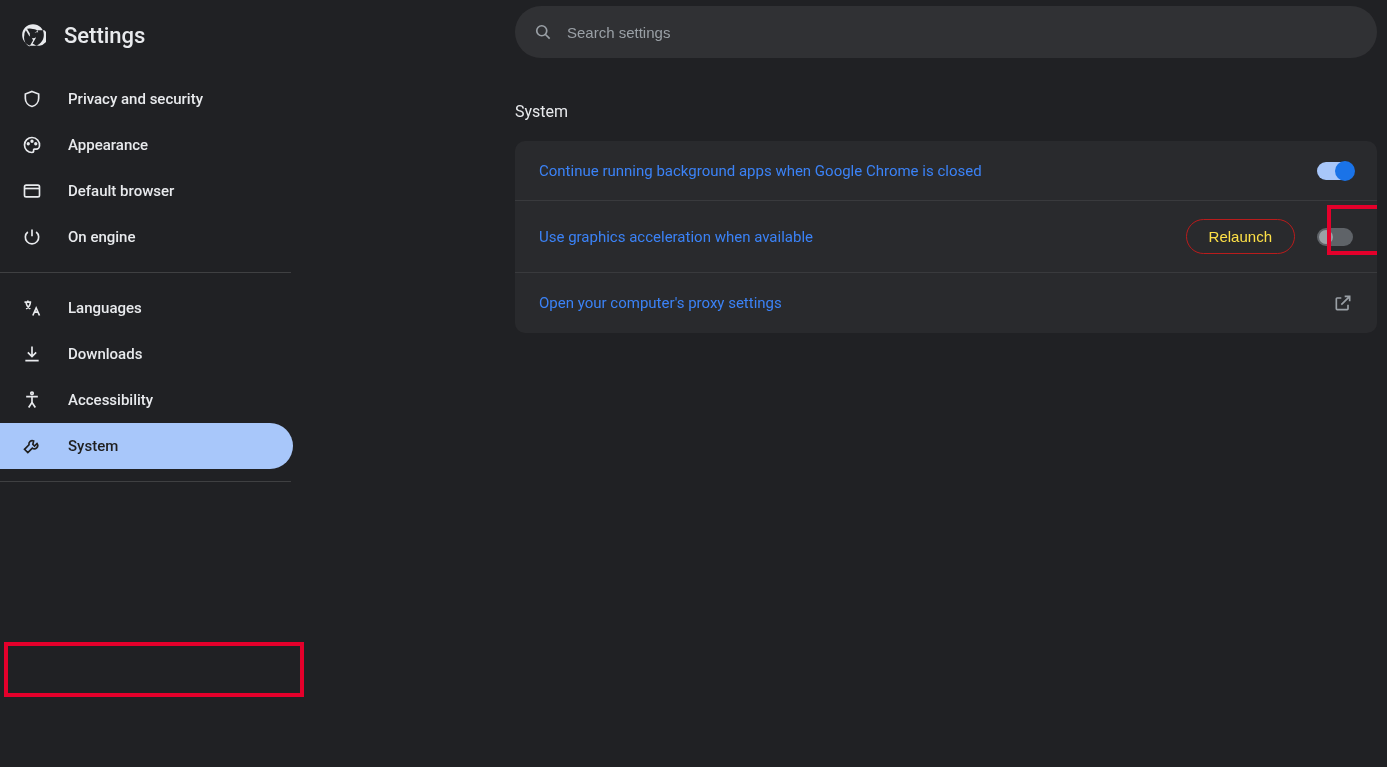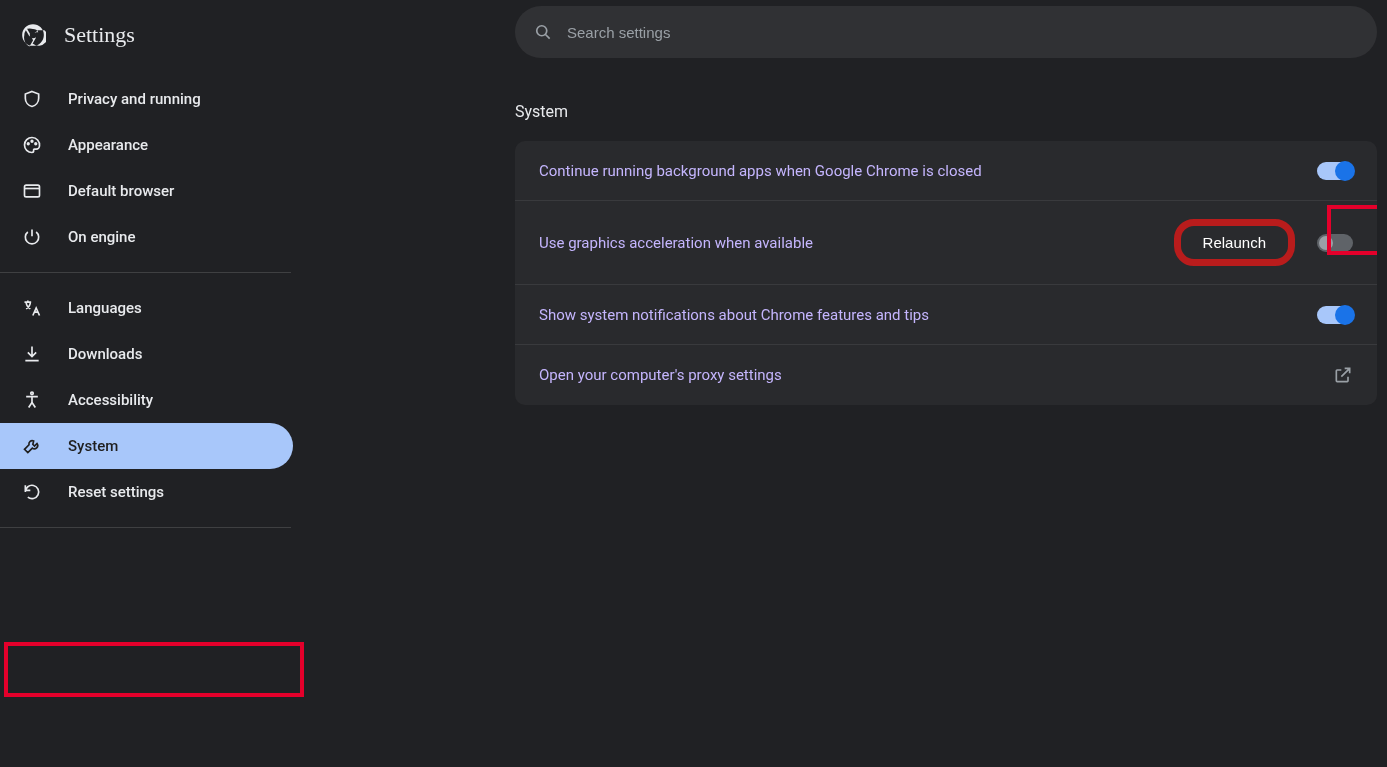--- a/index.html
+++ b/index.html
@@ -26,21 +26,20 @@
     }
     .chrome-logo {
       width: 26px;
       height: 26px;
       color: #e8eaed;
     }
     .sidebar-title {
       font-size: 22px;
       font-weight: 500;
       color: #e8eaed;
-      font-family: Liberation Serif, serif;
     }
     .nav-group {
       padding: 4px 0;
     }
     .nav-item {
       display: flex;
       align-items: center;
       gap: 26px;
       padding: 13px 0 13px 22px;
       cursor: pointer;
@@ -124,21 +123,21 @@
       display: flex;
       align-items: center;
       justify-content: space-between;
       padding: 18px 24px;
       border-bottom: 1px solid rgba(255,255,255,0.08);
       min-height: 60px;
     }
     .row:last-child { border-bottom: none; }
     .row-label {
       font-size: 15px;
-      color: #c4b5fd;
+      color: #3b82f6;
     }
     .row-right {
       display: flex;
       align-items: center;
       gap: 22px;
     }
     
     .toggle {
       width: 36px;
       height: 18px;
@@ -162,22 +161,22 @@
     }
     .toggle.off::after {
       content: "";
       position: absolute;
       width: 14px; height: 14px;
       background: #9aa0a6;
       border-radius: 50%;
       left: 2px; top: 2px;
     }
     .relaunch-btn {
-      border: 7px solid #b91c1c;
-      color: #ffffff;
+      border: 1px solid #b91c1c;
+      color: #fde047;
       background: transparent;
       border-radius: 20px;
       padding: 8px 22px;
       font-size: 15px;
       font-weight: 500;
       cursor: pointer;
     }
     .external-icon {
       width: 20px; height: 20px;
       color: #9aa0a6;
@@ -203,21 +202,21 @@
     <span class="sidebar-title">Settings</span>
   </div>
 
   <div class="nav-group">
     <div class="nav-item">
       <span class="nav-icon">
         <svg viewBox="0 0 24 24" width="20" height="20" fill="none" stroke="currentColor" stroke-width="2">
             <path d="M12 3l8 3v5c0 5-3.4 9-8 10-4.6-1-8-5-8-10V6z"></path>
           </svg>
       </span>
-      <span class="nav-label">Privacy and running</span>
+      <span class="nav-label">Privacy and security</span>
     </div>
     <div class="nav-item">
       <span class="nav-icon">
         <svg viewBox="0 0 24 24" width="20" height="20" fill="none" stroke="currentColor" stroke-width="2">
             <path d="M12 3a9 9 0 1 0 0 18c1.5 0 2-1 2-2s-.5-2 1-2h2a4 4 0 0 0 4-4 9 9 0 0 0-9-10z"></path>
             <circle cx="7.5" cy="10.5" r="1"></circle>
             <circle cx="12" cy="7.5" r="1"></circle>
             <circle cx="16.5" cy="10.5" r="1"></circle>
           </svg>
       </span>
@@ -270,28 +269,20 @@
       </span>
       <span class="nav-label">Accessibility</span>
     </div>
     <div class="nav-item selected">
       <span class="nav-icon">
         <svg viewBox="0 0 24 24" width="20" height="20" fill="none" stroke="currentColor" stroke-width="2">
             <path d="M14 6a4 4 0 0 0-5.6 4.6L3 16l4 4 5.4-5.4A4 4 0 0 0 18 9l-3 3-2-2z"></path>
           </svg>
       </span>
       <span class="nav-label">System</span>
-    </div>
-    <div class="nav-item">
-      <span class="nav-icon">
-        <svg viewBox="0 0 24 24" width="20" height="20" fill="none" stroke="currentColor" stroke-width="2">
-            <path d="M4 12a8 8 0 1 1 3 6.2M4 4v6h6"></path>
-          </svg>
-      </span>
-      <span class="nav-label">Reset settings</span>
     </div>
   </div>
 
   <div class="divider"></div>
 
   <div class="highlight-red-nav"></div>
 </div>
 
 <div class="main">
   <div class="search-wrap">
@@ -318,26 +309,20 @@
       <span class="row-label">Use graphics acceleration when available</span>
       <div class="row-right">
         <button class="relaunch-btn">Relaunch</button>
         <div style="position:relative; width:36px; height:18px;">
           <div class="toggle off"></div>
         </div>
       </div>
       <div class="highlight-red-toggle" style="right:-4px; top:4px; width:54px; height:50px;"></div>
     </div>
 
-    <div class="row">
-      <span class="row-label">Show system notifications about Chrome features and tips</span>
-      <div class="row-right">
-        <div class="toggle on"></div>
-      </div>
-    </div>
 
     <div class="row" style="cursor:pointer;">
       <span class="row-label">Open your computer's proxy settings</span>
       <div class="row-right">
         <span class="external-icon">
           <svg viewBox="0 0 24 24" width="20" height="20" fill="none" stroke="currentColor" stroke-width="2">
               <path d="M14 4h6v6M20 4L10 14M18 14v5a1 1 0 0 1-1 1H5a1 1 0 0 1-1-1V7a1 1 0 0 1 1-1h5"></path>
             </svg>
         </span>
       </div>

